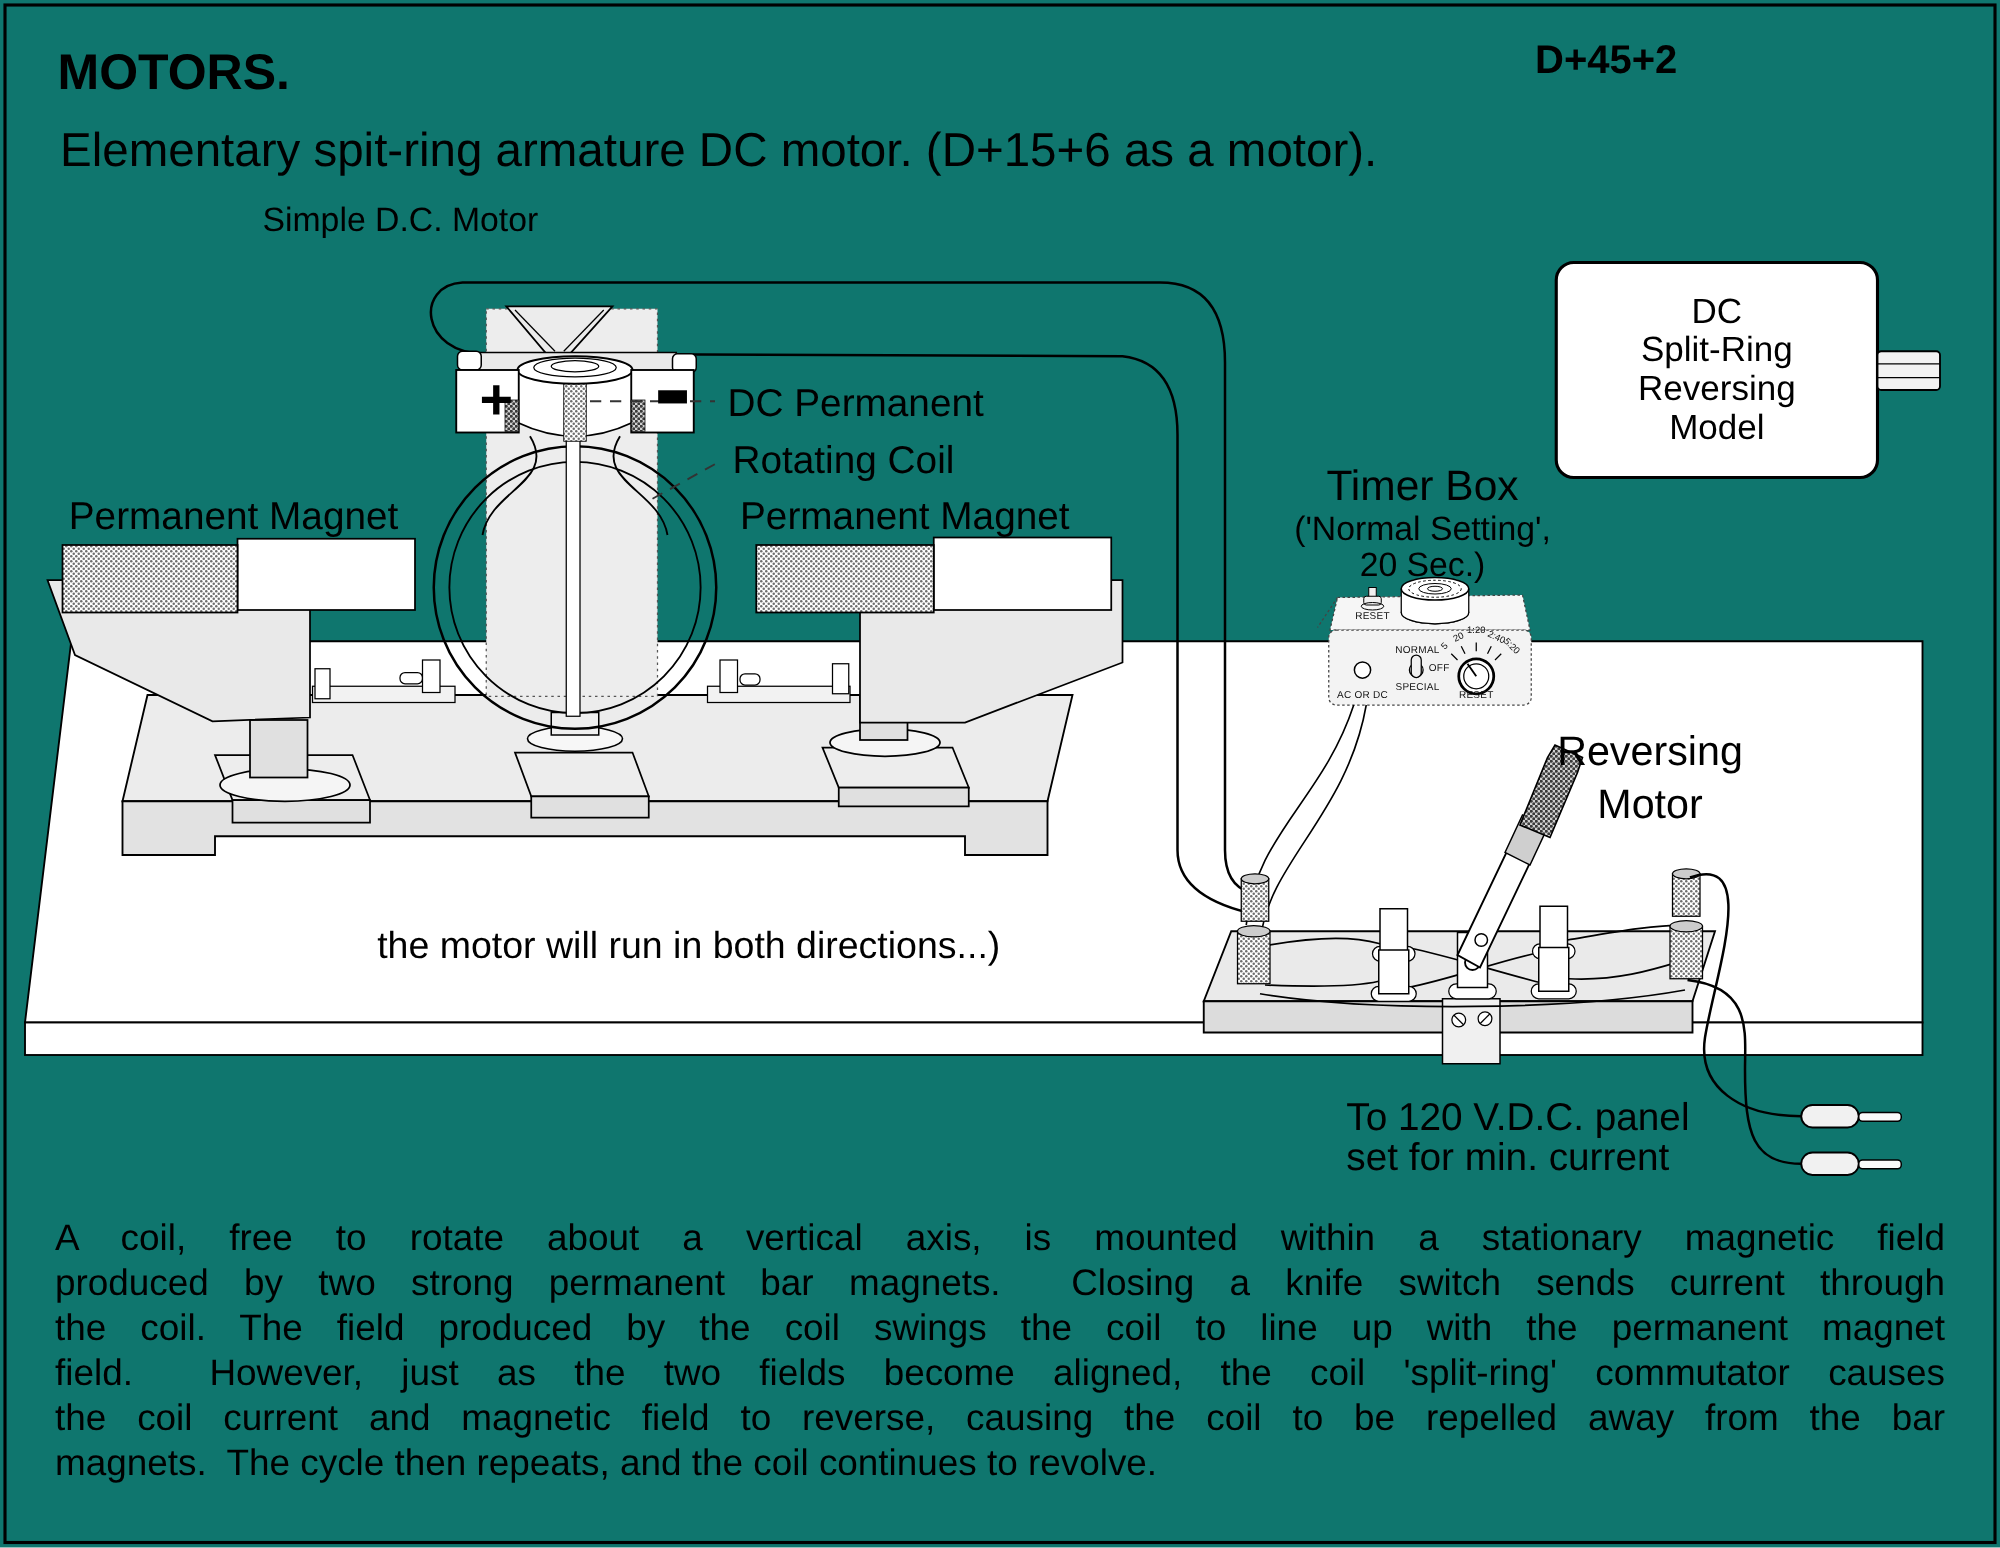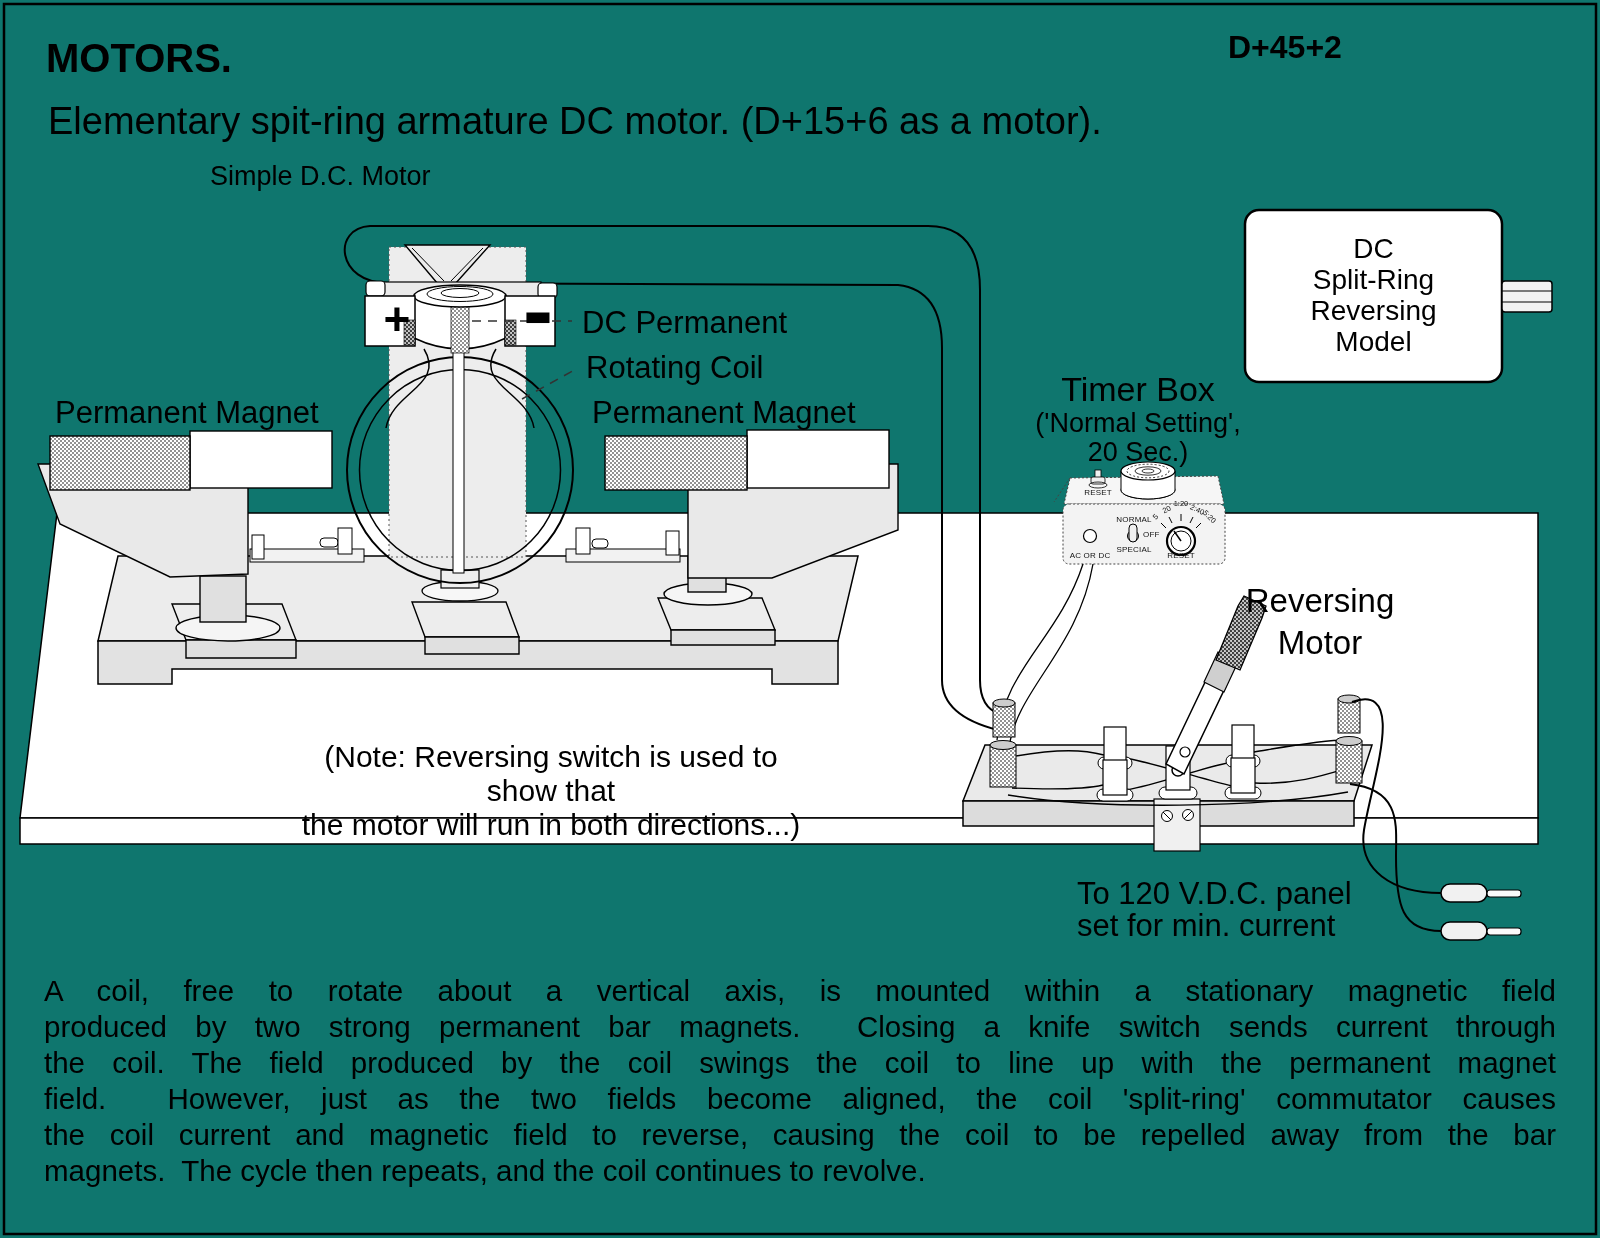--- a/index.html
+++ b/index.html
@@ -279,21 +279,20 @@
   <div>Reversing</div>
   <div>Model</div>
 </div>
 
 <div class="t c" style="left:1220px;top:580px;width:200px;font-size:33px;line-height:42px;white-space:normal">
   <div>Reversing</div>
   <div>Motor</div>
 </div>
 
 <div class="t c" style="left:298px;top:740px;width:506px;font-size:30px;line-height:34px;white-space:normal">
-  <div>(Note: Reversing switch is used to show that</div>
   <div>the motor will run in both directions...)</div>
 </div>
 
 <div class="t" style="left:1077px;top:878px;font-size:31px;line-height:32px;white-space:normal">
   <div>To 120 V.D.C. panel</div>
   <div>set for min. current</div>
 </div>
 
 <div id="body-text">
   <div class="ln j">A coil, free to rotate about a vertical axis, is mounted within a stationary magnetic field</div>

